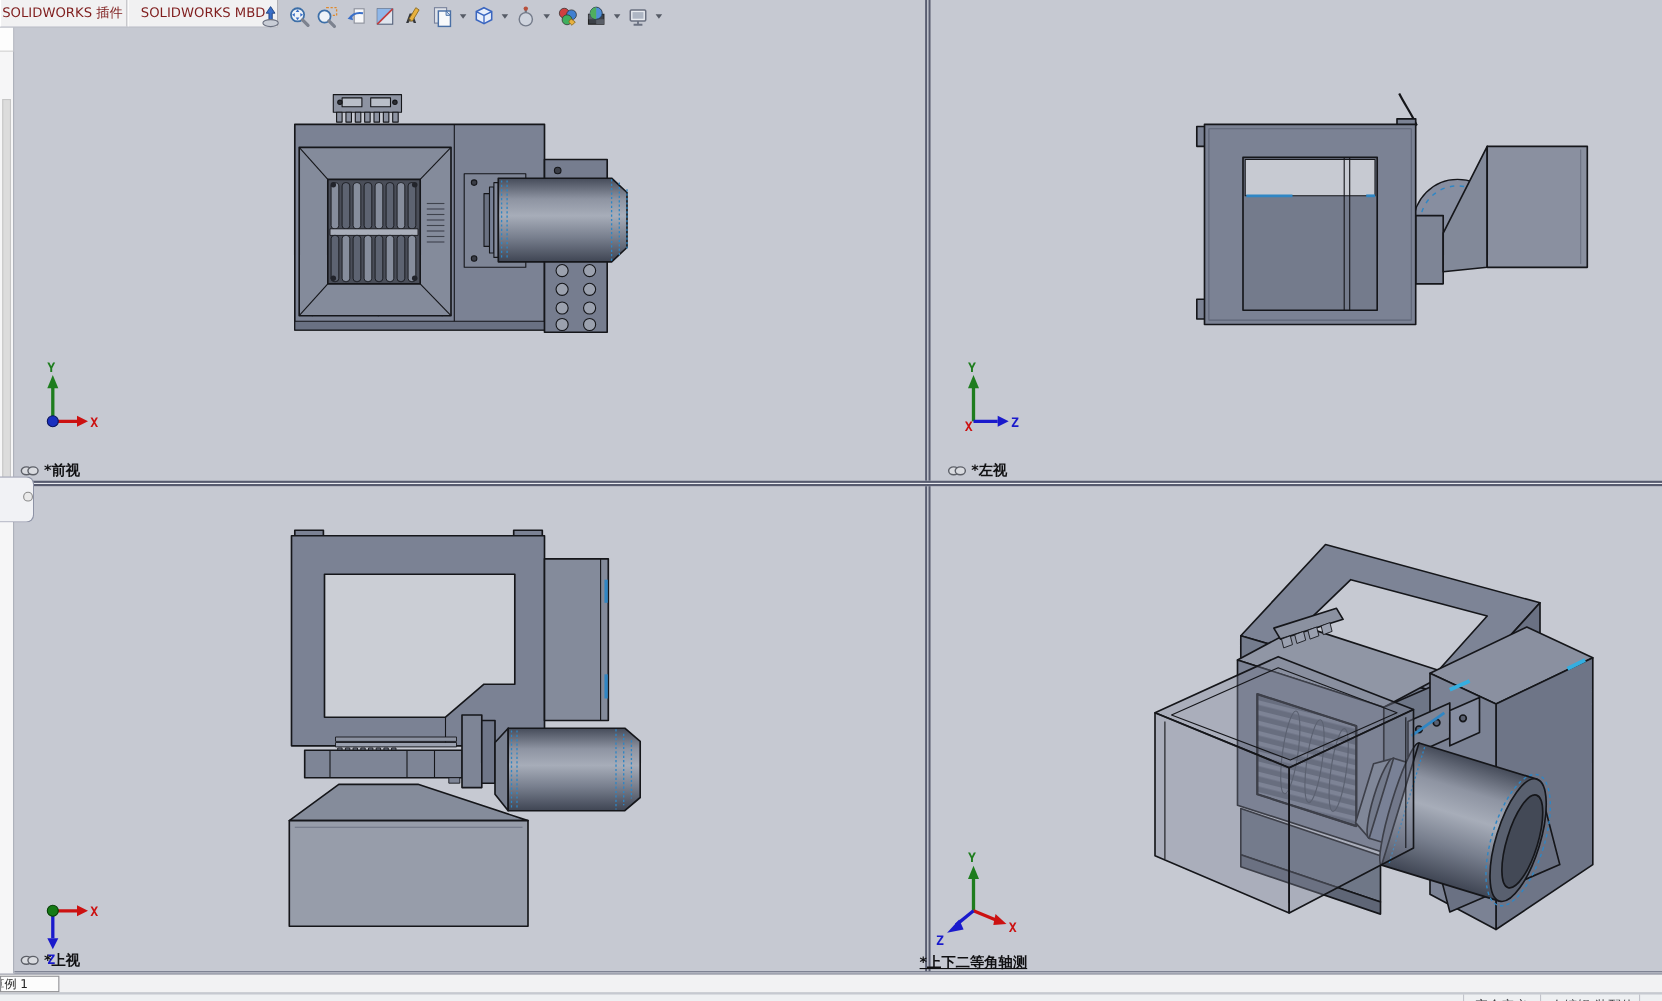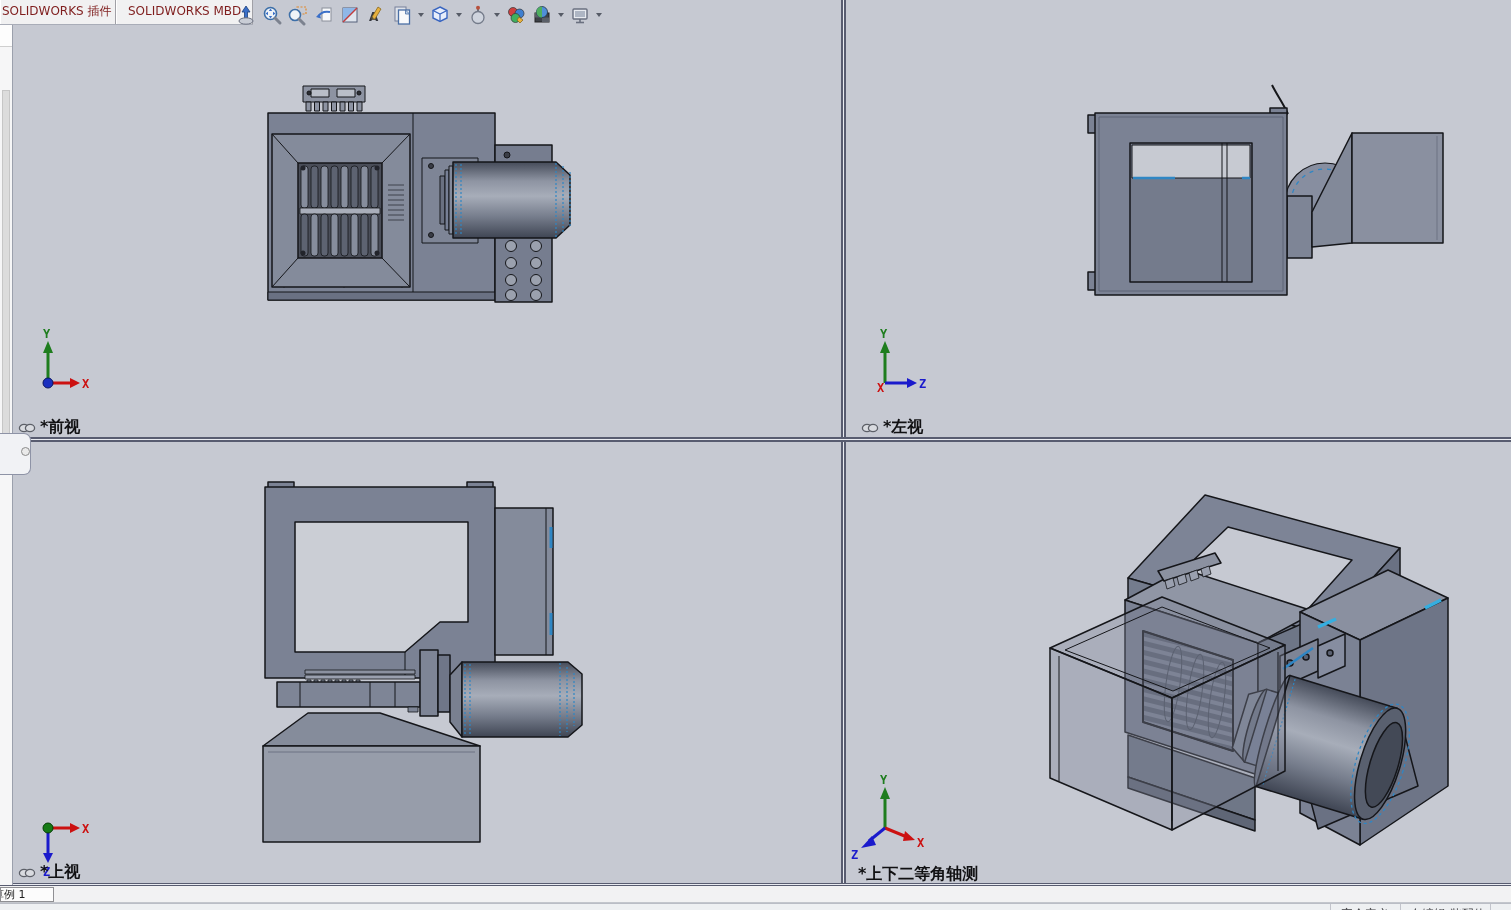--- a/index.html
+++ b/index.html
@@ -19,21 +19,21 @@
   
   .vsplit{width:5px;background:#e9ebf1;border-left:2px solid #585c70;border-right:2px solid #585c70;box-sizing:border-box;}
   .hsplit{height:5px;background:#e9ebf1;border-top:2px solid #585c70;border-bottom:2px solid #585c70;box-sizing:border-box;}
   
   .lstrip{left:0;top:24px;width:13px;height:861px;background:#f6f6f7;border-right:1px solid #9ba0ac;box-sizing:border-box;}
   .lstrip .scroll{position:absolute;left:2px;top:66px;width:8px;height:371px;background:#dcdcdc;border:1px solid #c6c6c6;box-sizing:border-box;}
   .lstrip .mini{position:absolute;left:0;top:0;width:12px;height:22px;background:#fdfdfd;border-bottom:1px solid #cfcfcf;}
   .flytab{left:0;top:433px;width:31px;height:42px;background:#f1f2f5;border:1px solid #8e93a6;border-left:none;border-radius:0 7px 7px 0;box-sizing:border-box;}
   .flytab .knob{position:absolute;left:21px;top:13px;width:9px;height:9px;border-radius:50%;background:#eaeaea;border:1px solid #8b8b8b;box-sizing:border-box;}
   
-  .vplabel{height:17px;display:flex;align-items:center;gap:4px;font-weight:bold;font-size:16px;color:#101012;white-space:nowrap;}
+  .vplabel{height:17px;display:flex;align-items:center;gap:4px;font-weight:bold;font-size:13px;color:#101012;white-space:nowrap;}
   
   .motionbar{left:0;top:886px;width:1511px;height:17px;background:#f2f2f3;border-bottom:1px solid #c3c6cc;box-sizing:border-box;}
   .studytab{position:absolute;left:0;top:1px;height:15px;width:54px;background:#fcfcfc;border:1px solid #8f8f93;box-sizing:border-box;
             font-size:11px;color:#222;line-height:13px;overflow:hidden;white-space:nowrap;}
   .studytab .clip{display:inline-block;margin-left:-8px;}
   .statusbar{left:0;top:903px;width:1511px;height:7px;background:#eef0f2;border-top:1px solid #babdc5;box-sizing:border-box;overflow:visible;}
   .statusitem{position:absolute;top:2px;font-size:12px;color:#3c3c40;white-space:nowrap;}
   .statussep{position:absolute;top:0;width:1px;height:7px;background:#c2c4cb;}
   svg{display:block;}
   text.axis{font-family:"DejaVu Sans Mono","Liberation Mono",monospace;font-size:12px;font-weight:bold;}
@@ -396,21 +396,21 @@
   </svg>
   <span>*左视</span>
 </div>
 <div class="abs vplabel" style="left:18px;top:864px;">
   <svg width="18" height="12">
     <ellipse cx="6" cy="6" rx="4.6" ry="3.6" fill="#d9dbe0" stroke="#5d6068" stroke-width="1.3"></ellipse>
     <ellipse cx="12" cy="6" rx="4.6" ry="3.6" fill="#d9dbe0" stroke="#5d6068" stroke-width="1.3"></ellipse>
   </svg>
   <span>*上视</span>
 </div>
-<div class="abs vplabel" style="left:858px;top:866px;">
+<div class="abs vplabel" style="left:836px;top:866px;text-decoration:underline;">
   <span>*上下二等角轴测</span>
 </div>
 
 <div class="abs tabbar">
   <div class="ctab" style="width:92px;">
     <span class="clip">SOLIDWORKS 插件</span>
   </div>
   <div class="ctab">
     <span>SOLIDWORKS MBD</span>
   </div>

